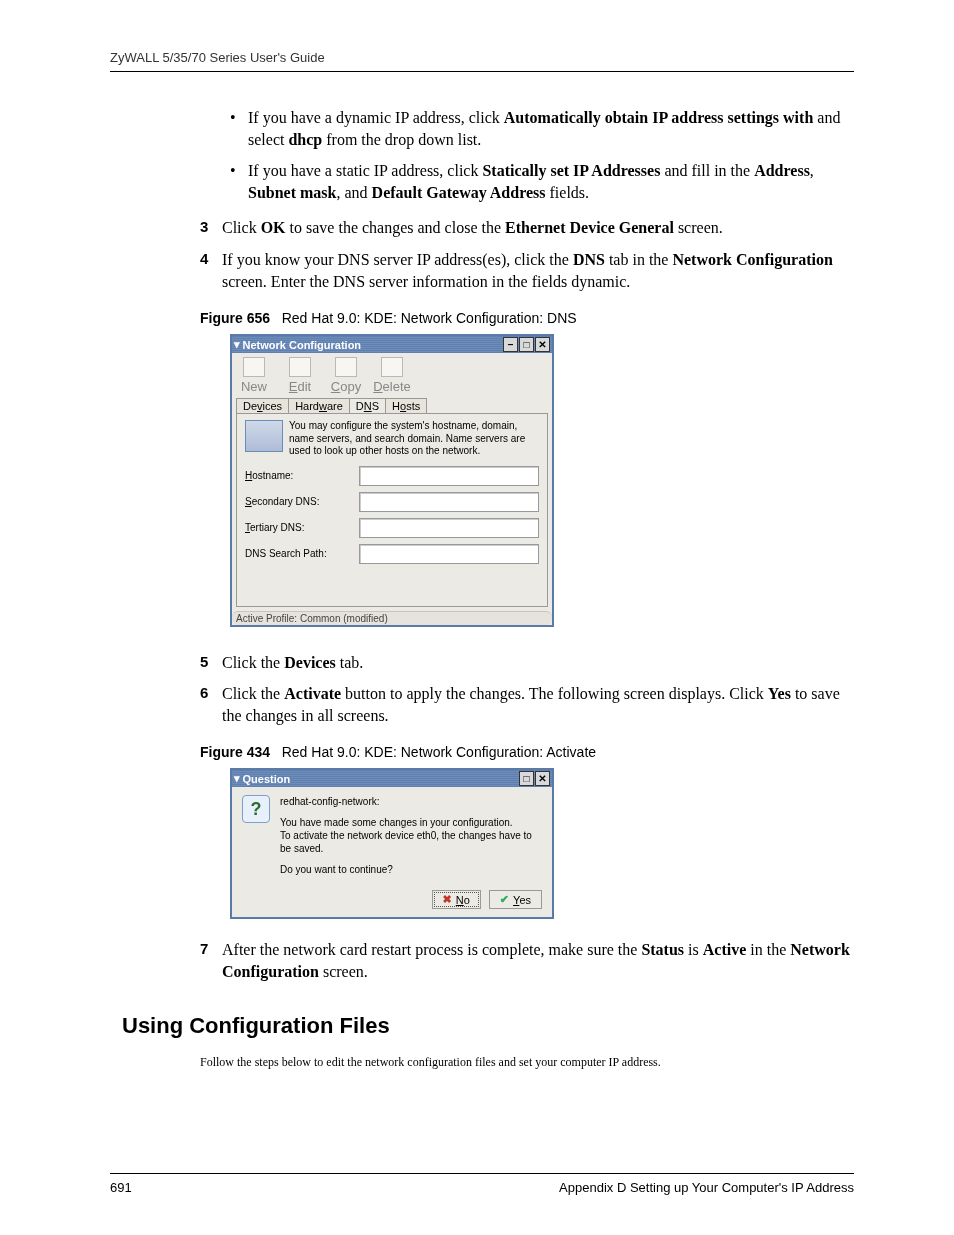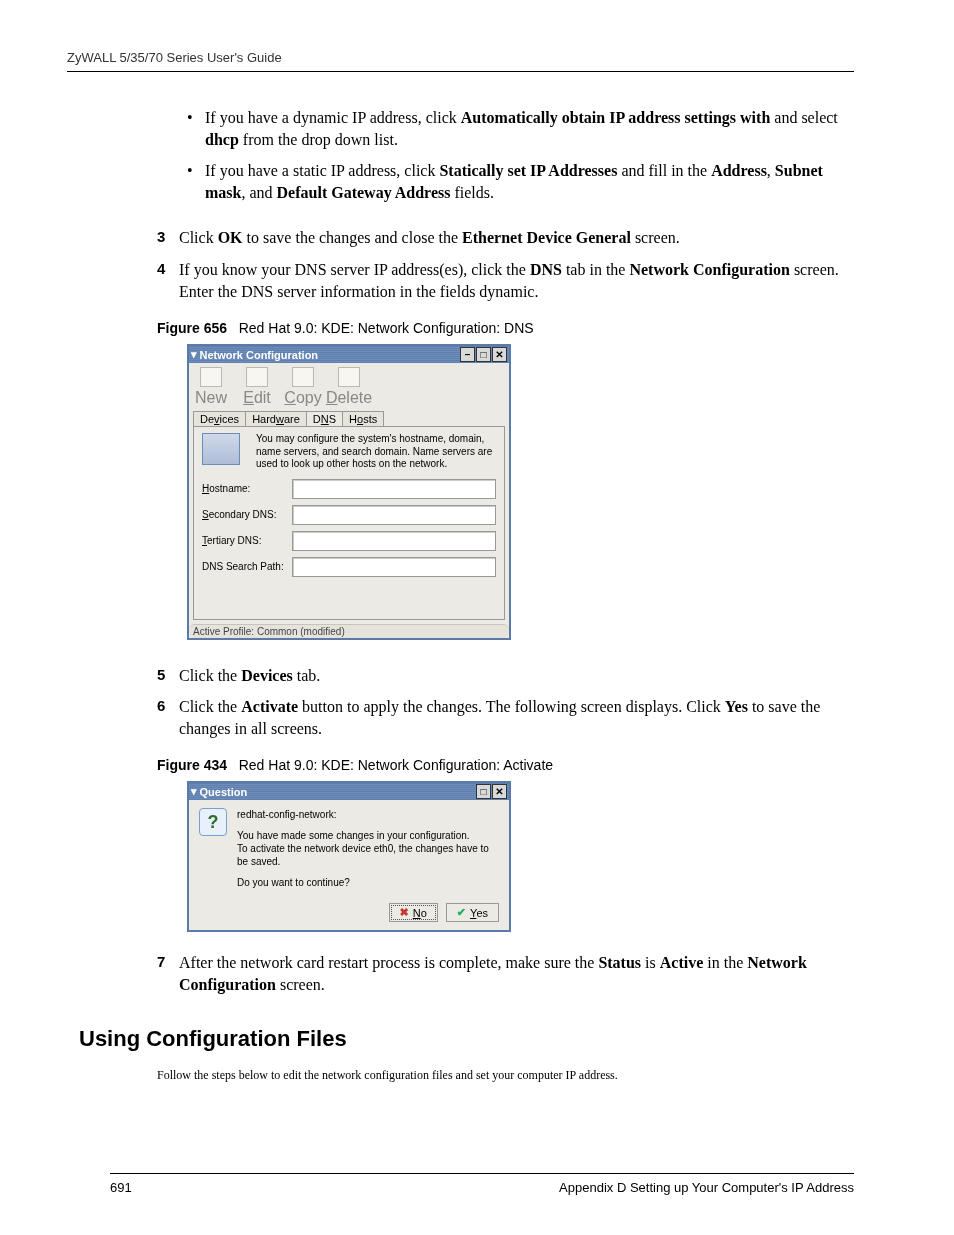--- a/index.html
+++ b/index.html
@@ -4,40 +4,40 @@
 <style>
   body {
     margin: 0;
     padding: 0;
     background: #fff;
     font-family: "Times New Roman", Times, serif;
     color: #000;
     width: 954px;
   }
   .page {
-    padding: 50px 100px 40px 67px;
+    padding: 50px 100px 40px 110px;
     box-sizing: border-box;
     position: relative;
     min-height: 1235px;
   }
   .header-row {
     font-family: Arial, Helvetica, sans-serif;
     font-size: 13px;
     color: #333;
     padding-bottom: 6px;
     border-bottom: 1px solid #000;
     margin-bottom: 35px;
   }
   .content-block {
     margin-left: 110px;
   }
   ul.bullets {
     list-style: none;
     padding-left: 0;
-    margin: 0 0 24px 0;
+    margin: 0 0 14px 0;
   }
   ul.bullets li {
     position: relative;
     padding-left: 28px;
     font-size: 16px;
     line-height: 1.35;
     margin-bottom: 10px;
   }
   ul.bullets li::before {
     content: "•";
@@ -121,21 +121,21 @@
   .menubar span u { text-decoration: underline; }
   .toolbar {
     padding: 4px 6px 0 6px;
     display: flex;
     gap: 14px;
   }
   .tool {
     display: flex;
     flex-direction: column;
     align-items: center;
-    font-size: 16px;
+    font-size: 13px;
     color: #888;
     width: 32px;
   }
   .tool .ticon {
     width: 20px;
     height: 18px;
     border: 1px solid #bcb9b0;
     background: #f7f6f2;
     margin-bottom: 2px;
   }
@@ -159,41 +159,41 @@
   }
   .tab u { text-decoration: underline; }
   .panel {
     border: 1px solid #999;
     margin: 0 4px 4px 4px;
     padding: 6px 8px 36px 8px;
     background: #eceae5;
   }
   .panel .desc-row {
     display: flex;
-    gap: 16px;
+    gap: 6px;
     margin-bottom: 8px;
   }
   .panel .desc-icon {
     width: 36px;
     height: 30px;
     border: 1px solid #6b8cb7;
     background: linear-gradient(#cfd9ea,#aebcd6);
     flex: none;
   }
   .panel .desc-text {
     font-size: 10px;
     line-height: 1.25;
   }
   .field-row {
     display: flex;
     align-items: center;
     margin: 6px 0;
   }
   .field-row label {
-    width: 90px;
+    width: 114px;
     font-size: 10px;
   }
   .field-row label u { text-decoration: underline; }
   .field-row .textbox {
     flex: 1;
     height: 18px;
     border: 1px solid #999;
     background: #fff;
     box-shadow: inset 1px 1px 0 #ccc;
   }

